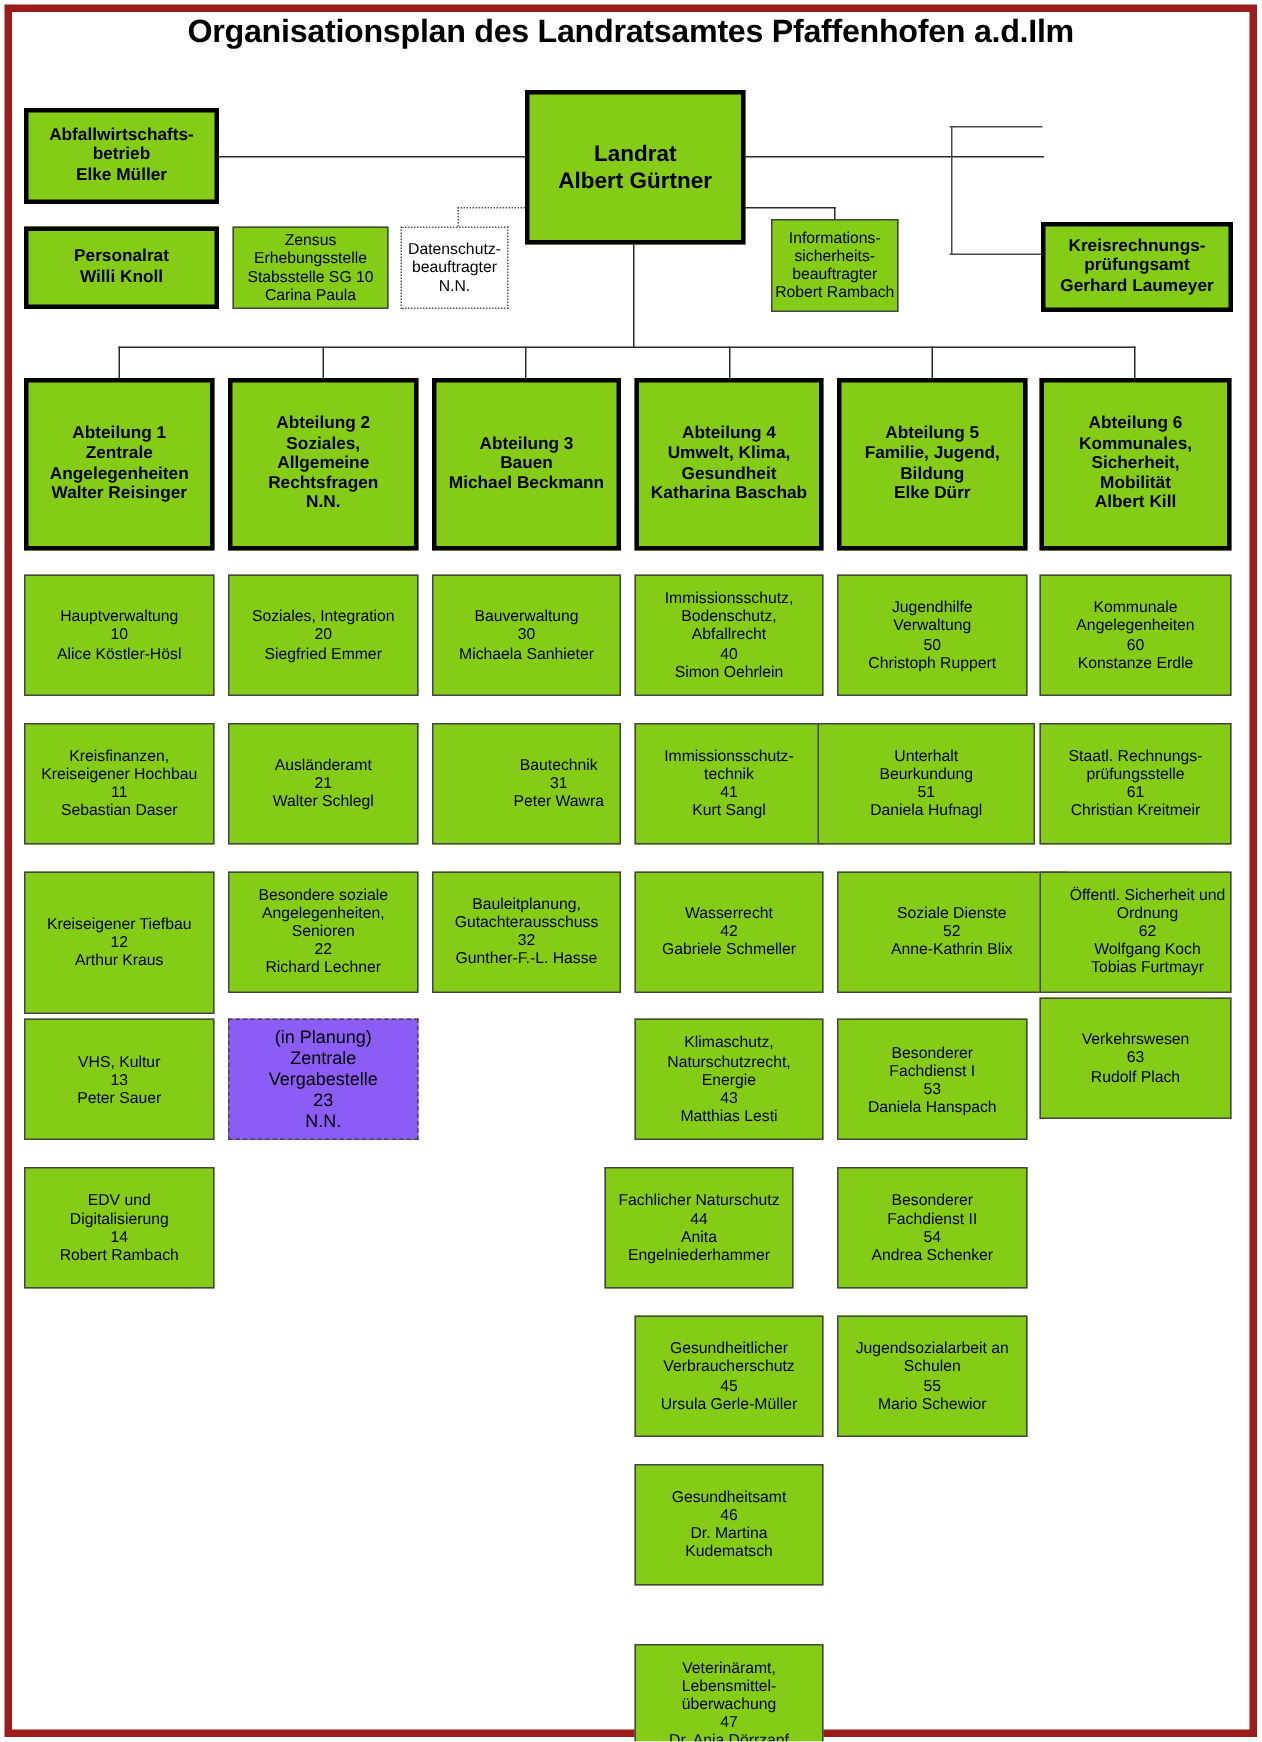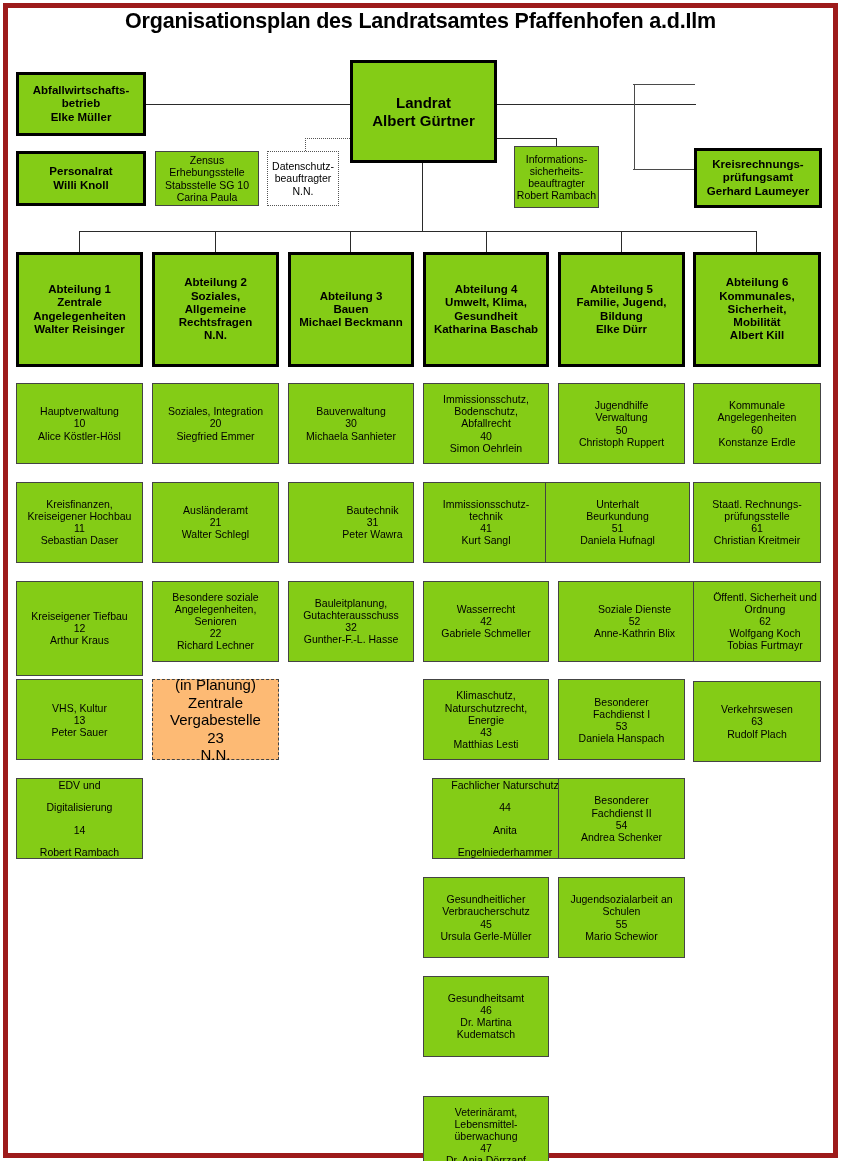--- a/index.html
+++ b/index.html
@@ -38,21 +38,21 @@
     line-height:1.16;
     z-index:5;
   }
   .box span{display:block;width:100%;}
   
   .heavy{border:3px solid #000;font-weight:bold;font-size:11.5px;}
   .heavy.big{font-size:15px;}
   
   .thin{border:1.3px solid #444;font-weight:normal;font-size:10.5px;}
   .dotted{border:1.6px dotted #555;font-weight:normal;font-size:10.5px;background:#fff;}
-  .dashed{border:1.6px dashed #444;font-weight:normal;font-size:15px;background:#fdba74;}
+  .dashed{border:1.6px dashed #444;font-weight:normal;font-size:12px;background:#8b5cf6;}
   
   .ln{position:absolute;background:#4a4a4a;z-index:1;}
   .ln.h{height:1.4px;}
   .ln.v{width:1.4px;}
   .ln.dark{background:#2a2a2a;}
   .ln.dotline{
     background:none;
     border-top:1.5px dotted #555;height:0;
   }
 </style>
@@ -152,21 +152,21 @@
       <div class="box thin" style="left: 16px; top: 580.6px; width: 127px; height: 95px;">
         <span>Kreiseigener Tiefbau</span>
         <span>12</span>
         <span>Arthur Kraus</span>
       </div>
       <div class="box thin" style="left: 16px; top: 679.4px; width: 127px; height: 81px;">
         <span>VHS, Kultur</span>
         <span>13</span>
         <span>Peter Sauer</span>
       </div>
-      <div class="box thin" style="left: 16px; top: 778.2px; width: 127px; height: 81px; justify-content: space-between;">
+      <div class="box thin" style="left: 16px; top: 778.2px; width: 127px; height: 81px;">
         <span>EDV und</span>
         <span>Digitalisierung</span>
         <span>14</span>
         <span>Robert Rambach</span>
       </div>
       <div class="box heavy" style="left: 152px; top: 252px; width: 127px; height: 115px;">
         <span>Abteilung 2</span>
         <span>Soziales,</span>
         <span>Allgemeine</span>
         <span>Rechtsfragen</span>
@@ -241,21 +241,21 @@
         <span>42</span>
         <span>Gabriele Schmeller</span>
       </div>
       <div class="box thin" style="left: 423px; top: 679.4px; width: 126px; height: 81px;">
         <span>Klimaschutz,</span>
         <span>Naturschutzrecht,</span>
         <span>Energie</span>
         <span>43</span>
         <span>Matthias Lesti</span>
       </div>
-      <div class="box thin" style="left: 432px; top: 778.2px; width: 146px; height: 81px; justify-content: space-between;">
+      <div class="box thin" style="left: 403px; top: 778.2px; width: 126px; height: 81px;">
         <span>Fachlicher Naturschutz</span>
         <span>44</span>
         <span>Anita</span>
         <span>Engelniederhammer</span>
       </div>
       <div class="box thin" style="left: 423px; top: 877px; width: 126px; height: 81px; justify-content: center;">
         <span>Gesundheitlicher</span>
         <span>Verbraucherschutz</span>
         <span>45</span>
         <span>Ursula Gerle-Müller</span>
@@ -333,20 +333,20 @@
         <span>61</span>
         <span>Christian Kreitmeir</span>
       </div>
       <div class="box thin" style="left: 693px; top: 580.6px; width: 128px; height: 81px; padding-left: 16px;">
         <span>Öffentl. Sicherheit und</span>
         <span>Ordnung</span>
         <span>62</span>
         <span>Wolfgang Koch</span>
         <span>Tobias Furtmayr</span>
       </div>
-      <div class="box thin" style="left: 693px; top: 681px; width: 128px; height: 81px;">
+      <div class="box thin" style="left: 693px; top: 665px; width: 128px; height: 81px;">
         <span>Verkehrswesen</span>
         <span>63</span>
         <span>Rudolf Plach</span>
       </div>
     </div>
 
 </div>
 
 </body></html>

